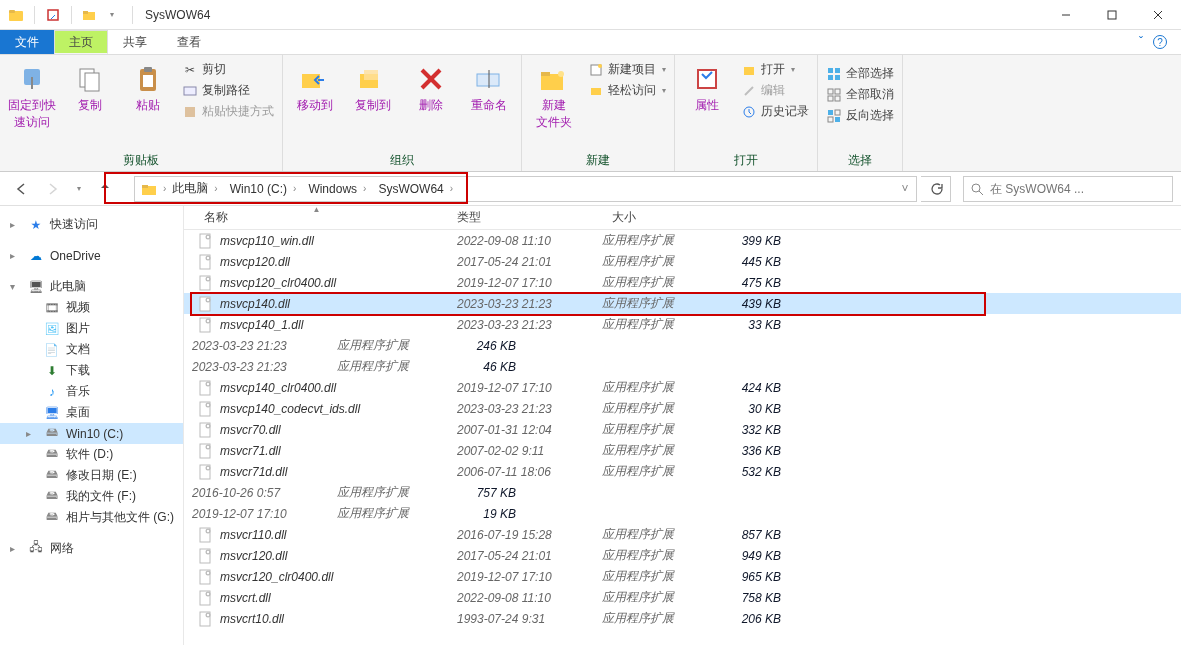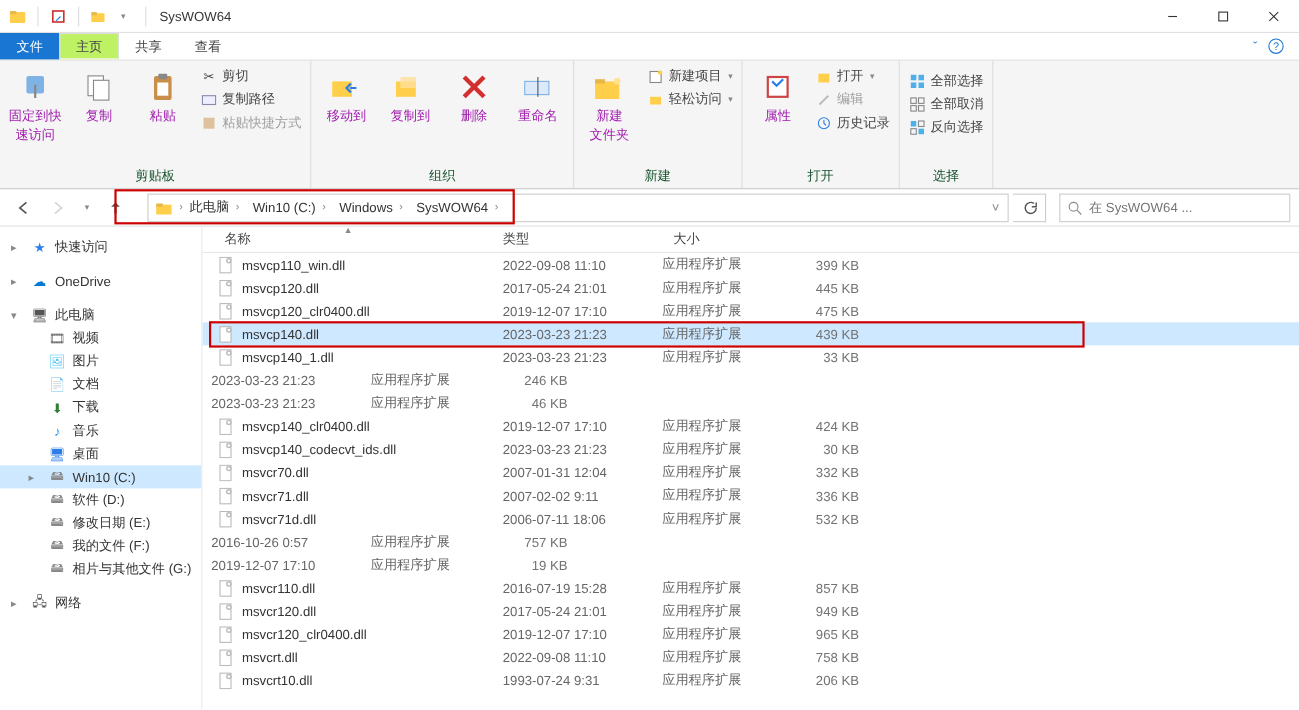--- a/index.html
+++ b/index.html
@@ -50,27 +50,27 @@
 .side-group-gap { height: 10px; }
 
 .filearea { flex:1; display:flex; flex-direction:column; position:relative;}
 .columns { display:flex; border-bottom:1px solid #e8e8e8; height:24px; align-items:center; color:#444; }
 .col { padding: 0 8px; position:relative; height:100%; display:flex; align-items:center;}
 .col.name { width: 265px; padding-left:20px; }
 .col.date { width: 145px; }
 .col.type { width: 115px; }
 .col.size { width: 80px; justify-content:flex-end; }
 .col .sortup { position:absolute; top:-1px; left:50%; transform:translateX(-50%); font-size:8px; color:#888;}
-.filelist { flex:1; overflow-y:auto; }
+.filelist { flex:1; overflow-y:auto;font-style:italic; }
 .frow { display:flex; align-items:center; height:21px; }
 .frow .c { padding: 0 8px; color:#333; white-space:nowrap; overflow:hidden; }
 .frow .c.name { width:265px; display:flex; align-items:center; gap:6px; padding-left: 14px;}
 .frow .c.date { width:145px; color:#666;}
 .frow .c.type { width:115px; color:#666;}
-.frow .c.size { width:80px; text-align:right; color:#737373; justify-content:flex-end; display:flex;}
+.frow .c.size { width:80px; text-align:right; color:#0f172a; justify-content:flex-end; display:flex;}
 .frow.selected { background:#cde8ff; }
 .frow .fico { width:16px; height:16px; display:inline-flex; align-items:center; justify-content:center;}
 svg { display:block; }
 </style>
 </head>
 <body>
 
 <div class="titlebar">
   <div class="qat">
     <span class="ico">

